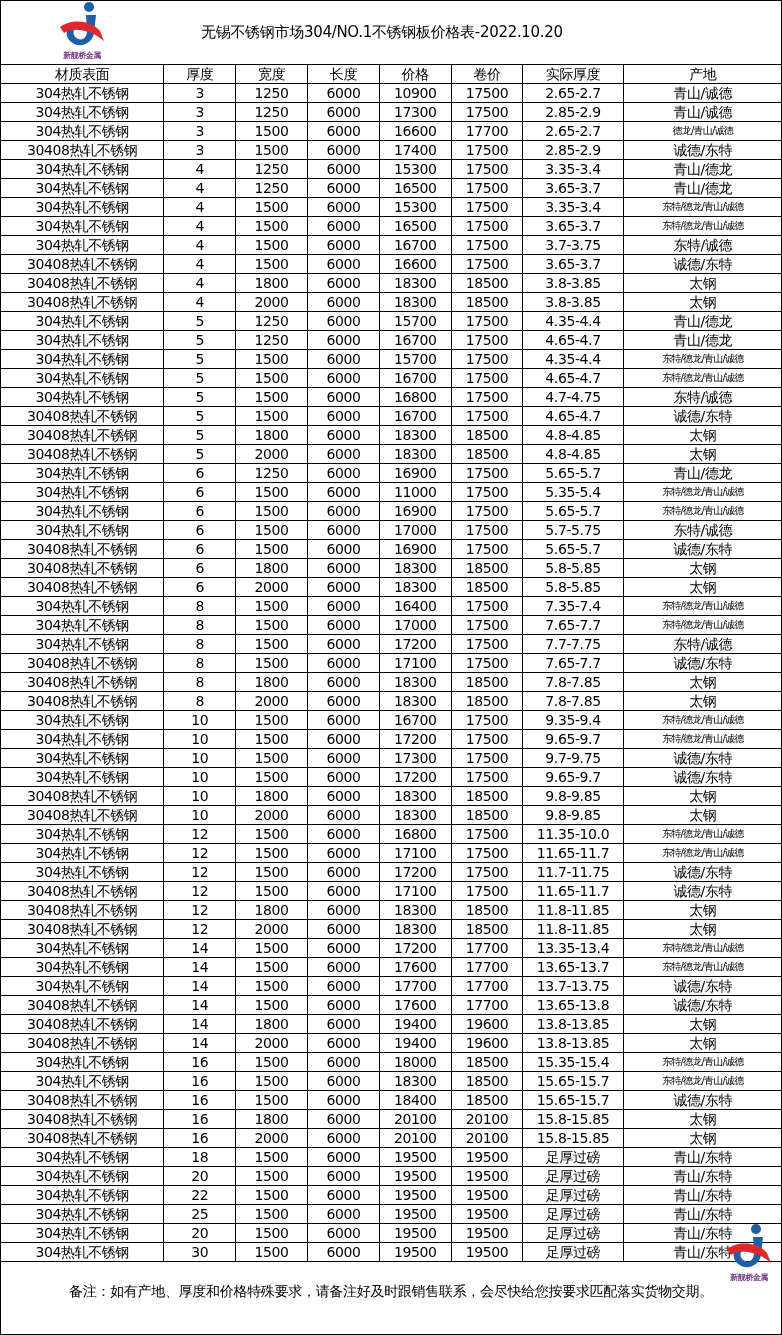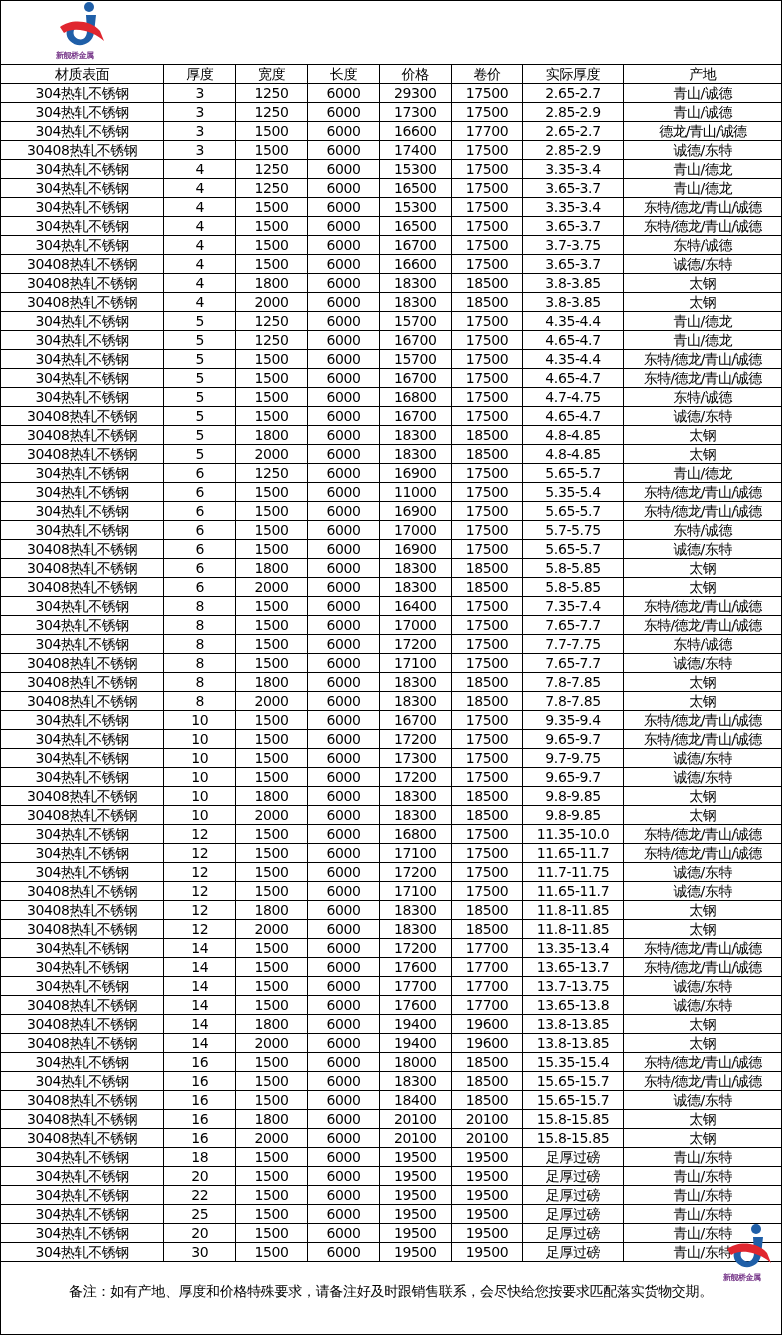--- a/index.html
+++ b/index.html
@@ -3,55 +3,56 @@
 <meta charset="utf-8">
 <style>
   html, body { margin:0; padding:0; background:#ffffff; }
   body { width:782px; height:1335px; position:relative; overflow:hidden;
          font-family: "DejaVu Sans", "Liberation Sans", sans-serif; color:#000; }
   .sheet { position:absolute; left:0; top:0; width:780px; height:1333px;
            border:1px solid #000; }
   .title-bar { position:absolute; left:0; top:0; width:780px; height:63px;
                border-bottom:1px solid #000; }
   .logo { position:absolute; left:55px; top:0; width:52px; height:62px; }
-  .logo-text { position:absolute; left:0; top:49px; width:52px; text-align:left;
+  .logo-text { position:absolute; left:0; top:49px; width:52px; text-align:center;
                font-size:8px; color:#7a3b8c; font-weight:bold; letter-spacing:-0.5px; }
   .title { position:absolute; left:200px; top:22px; width:400px; font-size:15px;
            white-space:nowrap; letter-spacing:-0.3px; }
   table { position:absolute; left:0; top:63px; border-collapse:collapse;
           table-layout:fixed; width:781px; }
   td, th { border:1px solid #000; height:18px; padding:0; text-align:center;
            font-size:14px; font-weight:normal; white-space:nowrap; overflow:hidden;
            line-height:18px; letter-spacing:-0.4px; }
   th { height:18px;margin-top:27px; }
   tr > *:first-child { border-left:none; }
   tr > *:last-child { border-right:none; }
   .col-mat { width:161px; } .col-th { width:71px; } .col-w { width:71px; }
   .col-l { width:71px; } .col-p { width:71px; } .col-c { width:71px; }
   .col-a { width:99px; } .col-o { width:157px; }
-  td.origin-long { font-size:14px; letter-spacing:-0.8px; }
+  td.origin-long { font-size:10px; letter-spacing:-0.8px; }
   .footer { position:absolute; left:0; top:1262px; width:780px; height:71px; }
   .footer-note { position:absolute; left:0; top:18px; width:780px; text-align:center;
                  font-size:14px; line-height:21px; letter-spacing:-0.3px; }
   .logo2 { position:absolute; left:722px; top:1222px; width:52px; height:62px; }
 </style>
 </head>
 <body>
 
 <div class="sheet">
 
   <div class="title-bar">
     <div class="logo">
       <svg width="52" height="50" viewBox="0 0 52 50">
         <circle cx="33" cy="6" r="5" fill="#1f5fa8"></circle>
         <path d="M30 14 L40 14 L38 32 C36 44 22 48 14 40 C9 35 10 28 14 24 L20 26 C16 30 17 36 22 38 C28 40 31 35 31 30 Z" fill="#1f5fa8"></path>
         <path d="M4 26 C14 18 34 18 44 30 L48 40 C40 32 20 24 8 32 Z" fill="#e0262f"></path>
       </svg>
       <div class="logo-text">新舰桥金属</div>
     </div>
+    <div class="title">无锡不锈钢市场304/NO.1不锈钢板价格表-2022.10.20</div>
   </div>
 
   <table>
     <colgroup>
       <col class="col-mat">
         <col class="col-th">
         <col class="col-w">
         <col class="col-l">
       <col class="col-p">
         <col class="col-c">
@@ -69,21 +70,21 @@
           <th>实际厚度</th>
           <th>产地</th>
         </tr>
     </thead>
     <tbody id="tbody">
         <tr>
           <td>304热轧不锈钢</td>
           <td>3</td>
           <td>1250</td>
           <td>6000</td>
-          <td>29300</td>
+          <td>10900</td>
           <td>17500</td>
           <td>2.65-2.7</td>
           <td>青山/诚德</td>
         </tr>
         <tr>
           <td>304热轧不锈钢</td>
           <td>3</td>
           <td>1250</td>
           <td>6000</td>
           <td>17300</td>

